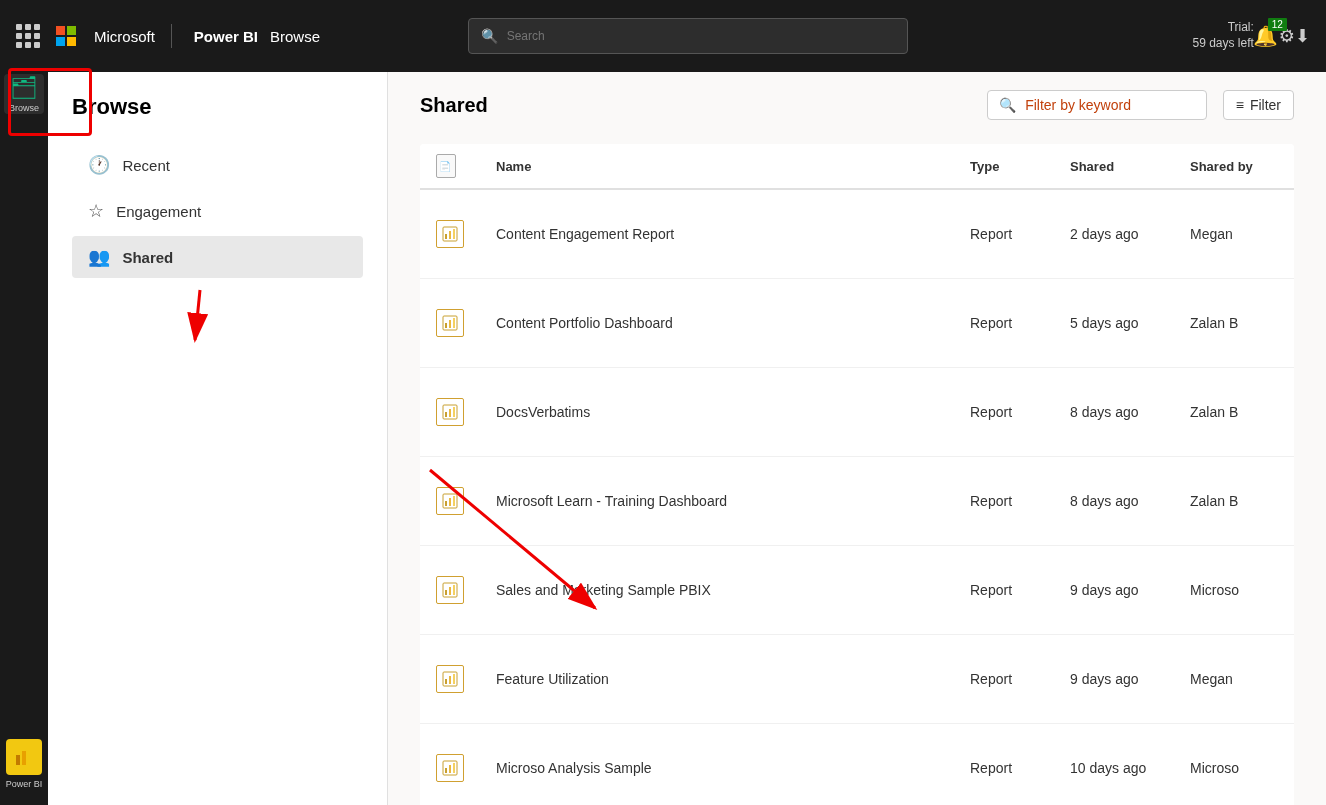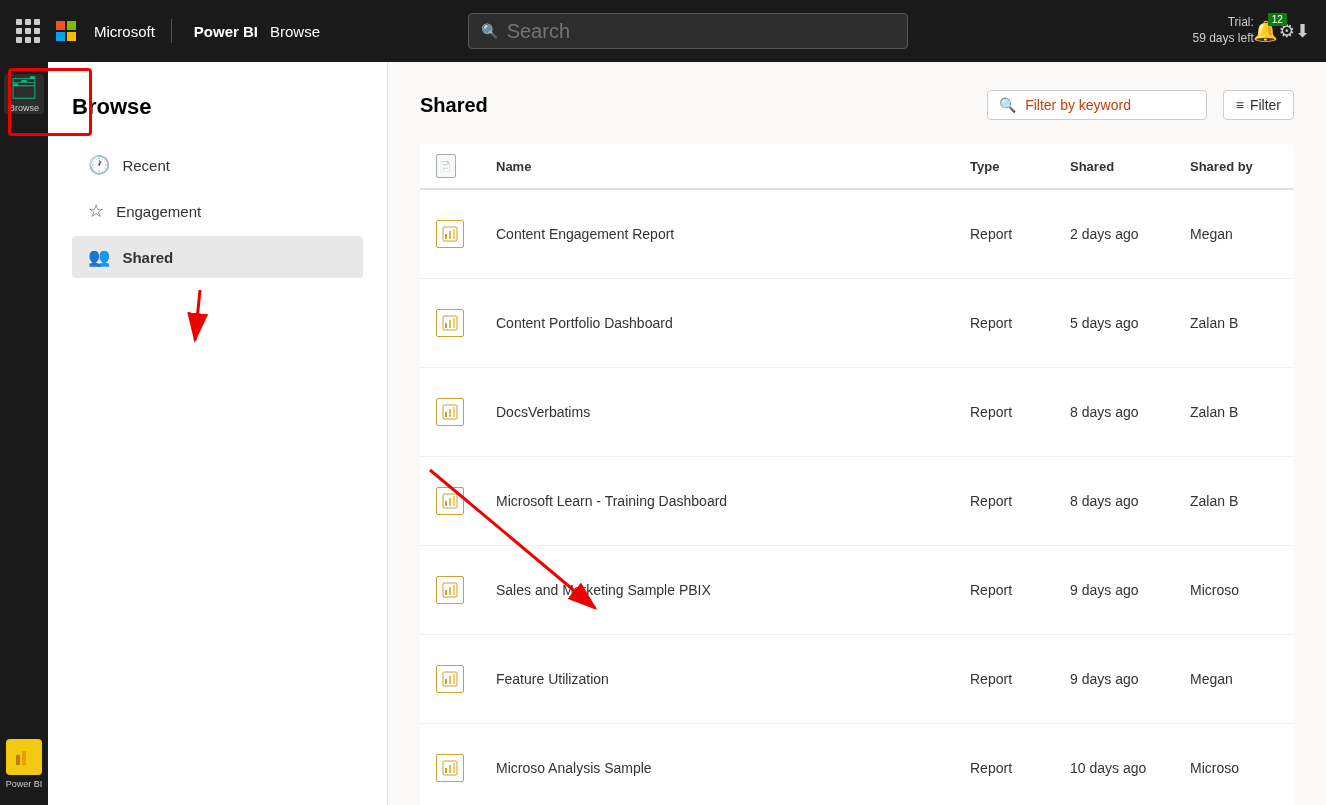--- a/index.html
+++ b/index.html
@@ -1,21 +1,21 @@
 <!DOCTYPE html>
 <html><head>
   <meta charset="utf-8">
   <style>
     * { box-sizing: border-box; margin: 0; padding: 0; }
     body { font-family: 'Segoe UI', Arial, sans-serif; background: #f3f2f1; width: 1326px; height: 805px; overflow: hidden; }
 
     
     .topbar {
       background: #1a1a1a;
-      height: 62px;
+      height: 72px;
       display: flex;
       align-items: center;
       padding: 0 16px;
       gap: 12px;
       position: fixed;
       top: 0; left: 0; right: 0;
       z-index: 100;
     }
     .topbar-dots {
       display: grid;
@@ -78,21 +78,21 @@
       padding: 0 12px;
       gap: 8px;
       height: 36px;
       margin-right: auto;
     }
     .search-bar input {
       background: transparent;
       border: none;
       outline: none;
       color: #eab308;
-      font-size: 20px;
+      font-size: 12px;
       width: 100%;
     }
     .search-icon-svg {
       color: #aaa;
       font-size: 14px;
     }
     .topbar-right {
       display: flex;
       align-items: center;
       margin-left: auto;

